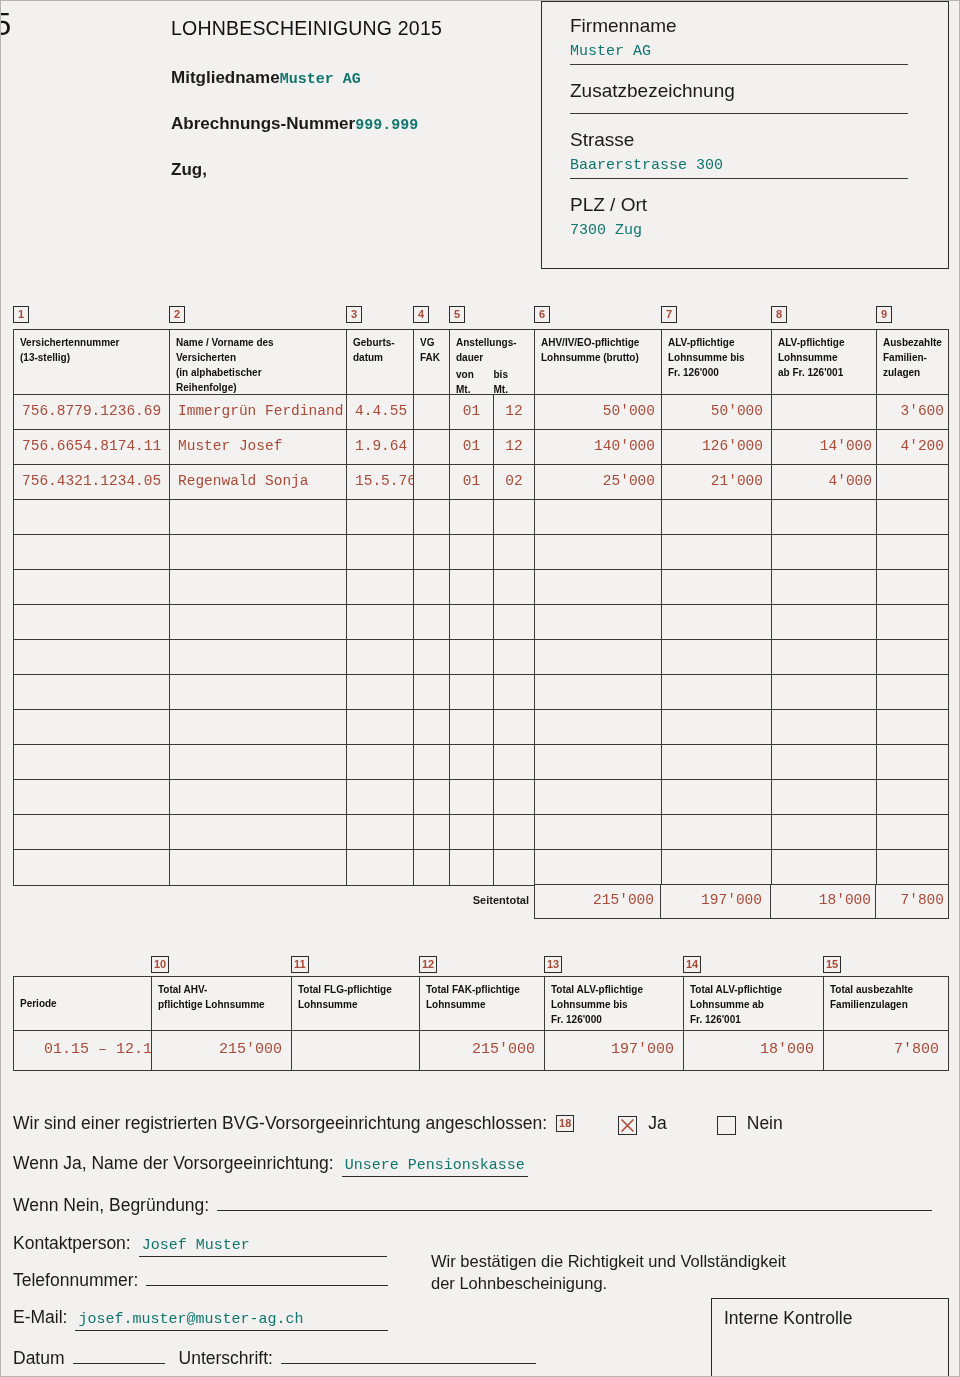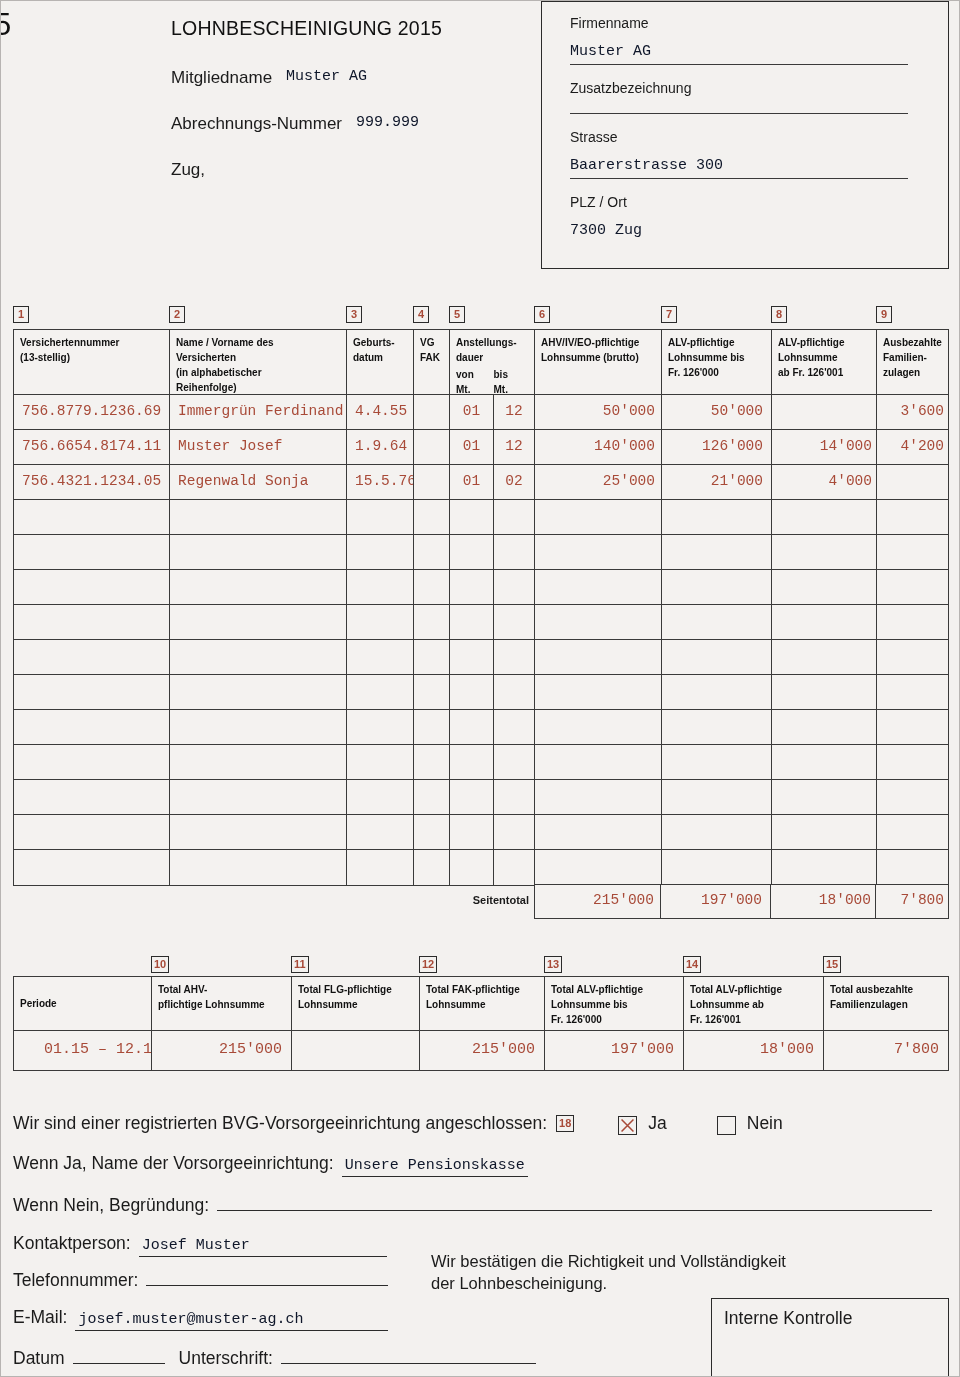--- a/index.html
+++ b/index.html
@@ -2,42 +2,42 @@
 <html><head>
 <meta charset="utf-8">
 <style>
   * { margin:0; padding:0; box-sizing:border-box; }
   html,body { background:#9a9a9a; }
   .page {
     position:relative; width:960px; height:1377px; margin:0 auto;
     background:#f3f1ef; border:1px solid #b7b4b2; overflow:hidden;
     color:#1b1b1b; font-family:"Liberation Sans", sans-serif;
   }
-  .red { color:#0f172a; }
+  .red { color:#0f766e; }
   .mono { font-family:"Liberation Mono", monospace; }
   .multiline { white-space:pre-line; }
 
   
   .numbox {
     display:inline-block; min-width:16px; height:17px; padding:0 2px;
     border:1px solid #2b2b2b; color:#a84a38; font-size:11px; font-weight:bold;
     line-height:15px; text-align:center; background:transparent;
   }
 
   
   .page-number { position:absolute; left:-7px; top:6px; font-size:31px; color:#111; }
   .top-left { position:absolute; left:170px; top:16px; }
   .form-title { font-size:19.5px; font-weight:normal; letter-spacing:.2px; margin-bottom:28px; color:#111; }
-  .top-row { margin-bottom:26px; font-size:17px; display:flex; gap:14px; align-items:flex-start; }
+  .top-row { margin-bottom:26px; font-size:17px; display:flex; align-items:flex-end;font-weight:bold; }
   .top-row .mono { font-size:15px; }
 
   .firm-box { position:absolute; left:540px; top:0; width:408px; height:268px;
     border:1.5px solid #2b2b2b; padding:13px 0 0 28px; }
   .firm-field { margin-bottom:15px; }
-  .flabel { font-size:14px; height:24px; }
+  .flabel { font-size:19px; height:24px; }
   .fvalue { font-size:15px; min-height:25px; line-height:25px; }
   .fvalue:empty { min-height:9px; }
   .funderline { width:338px; border-bottom:1px solid #3a3a3a; }
   .firm-field:last-child .funderline { display:none; }
 
   
   .grid-main { display:grid; grid-template-columns:156px 177px 67px 36px 44px 41px 127px 110px 105px 1fr; }
   .numrow { position:absolute; left:12px; width:936px; }
   .numrow-main { top:303px; }
   .numrow-sum  { top:953px; }

